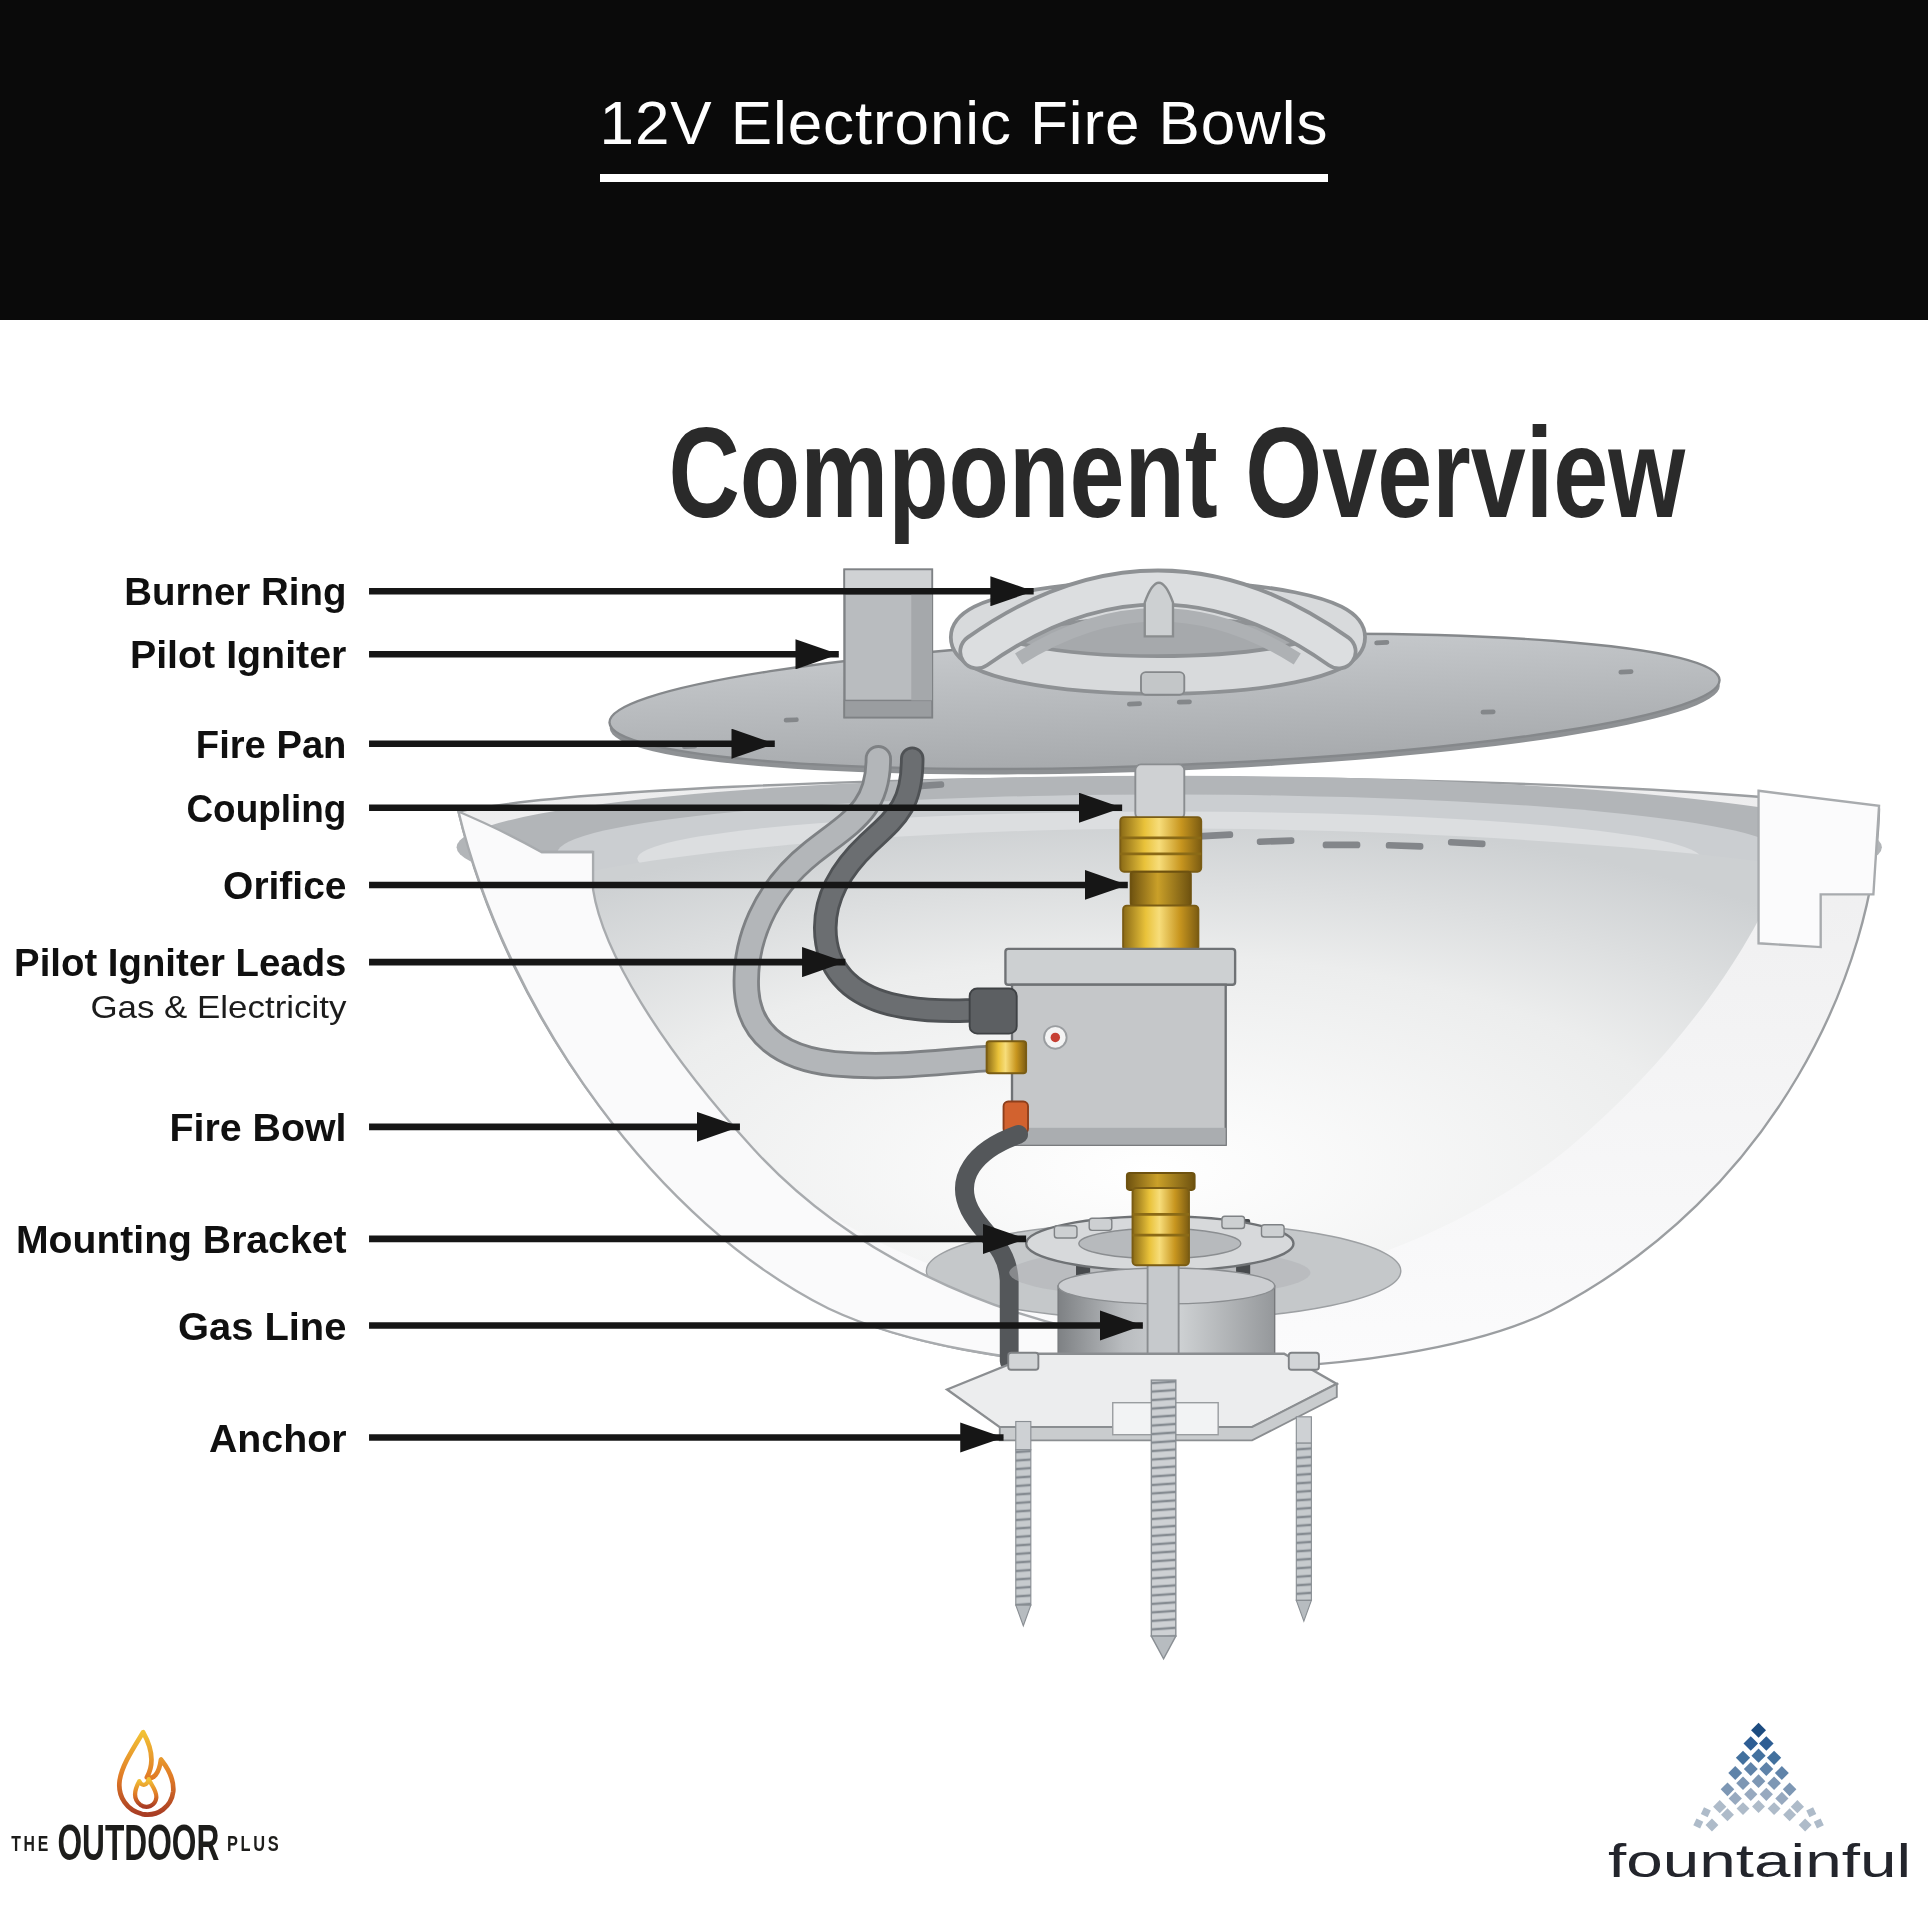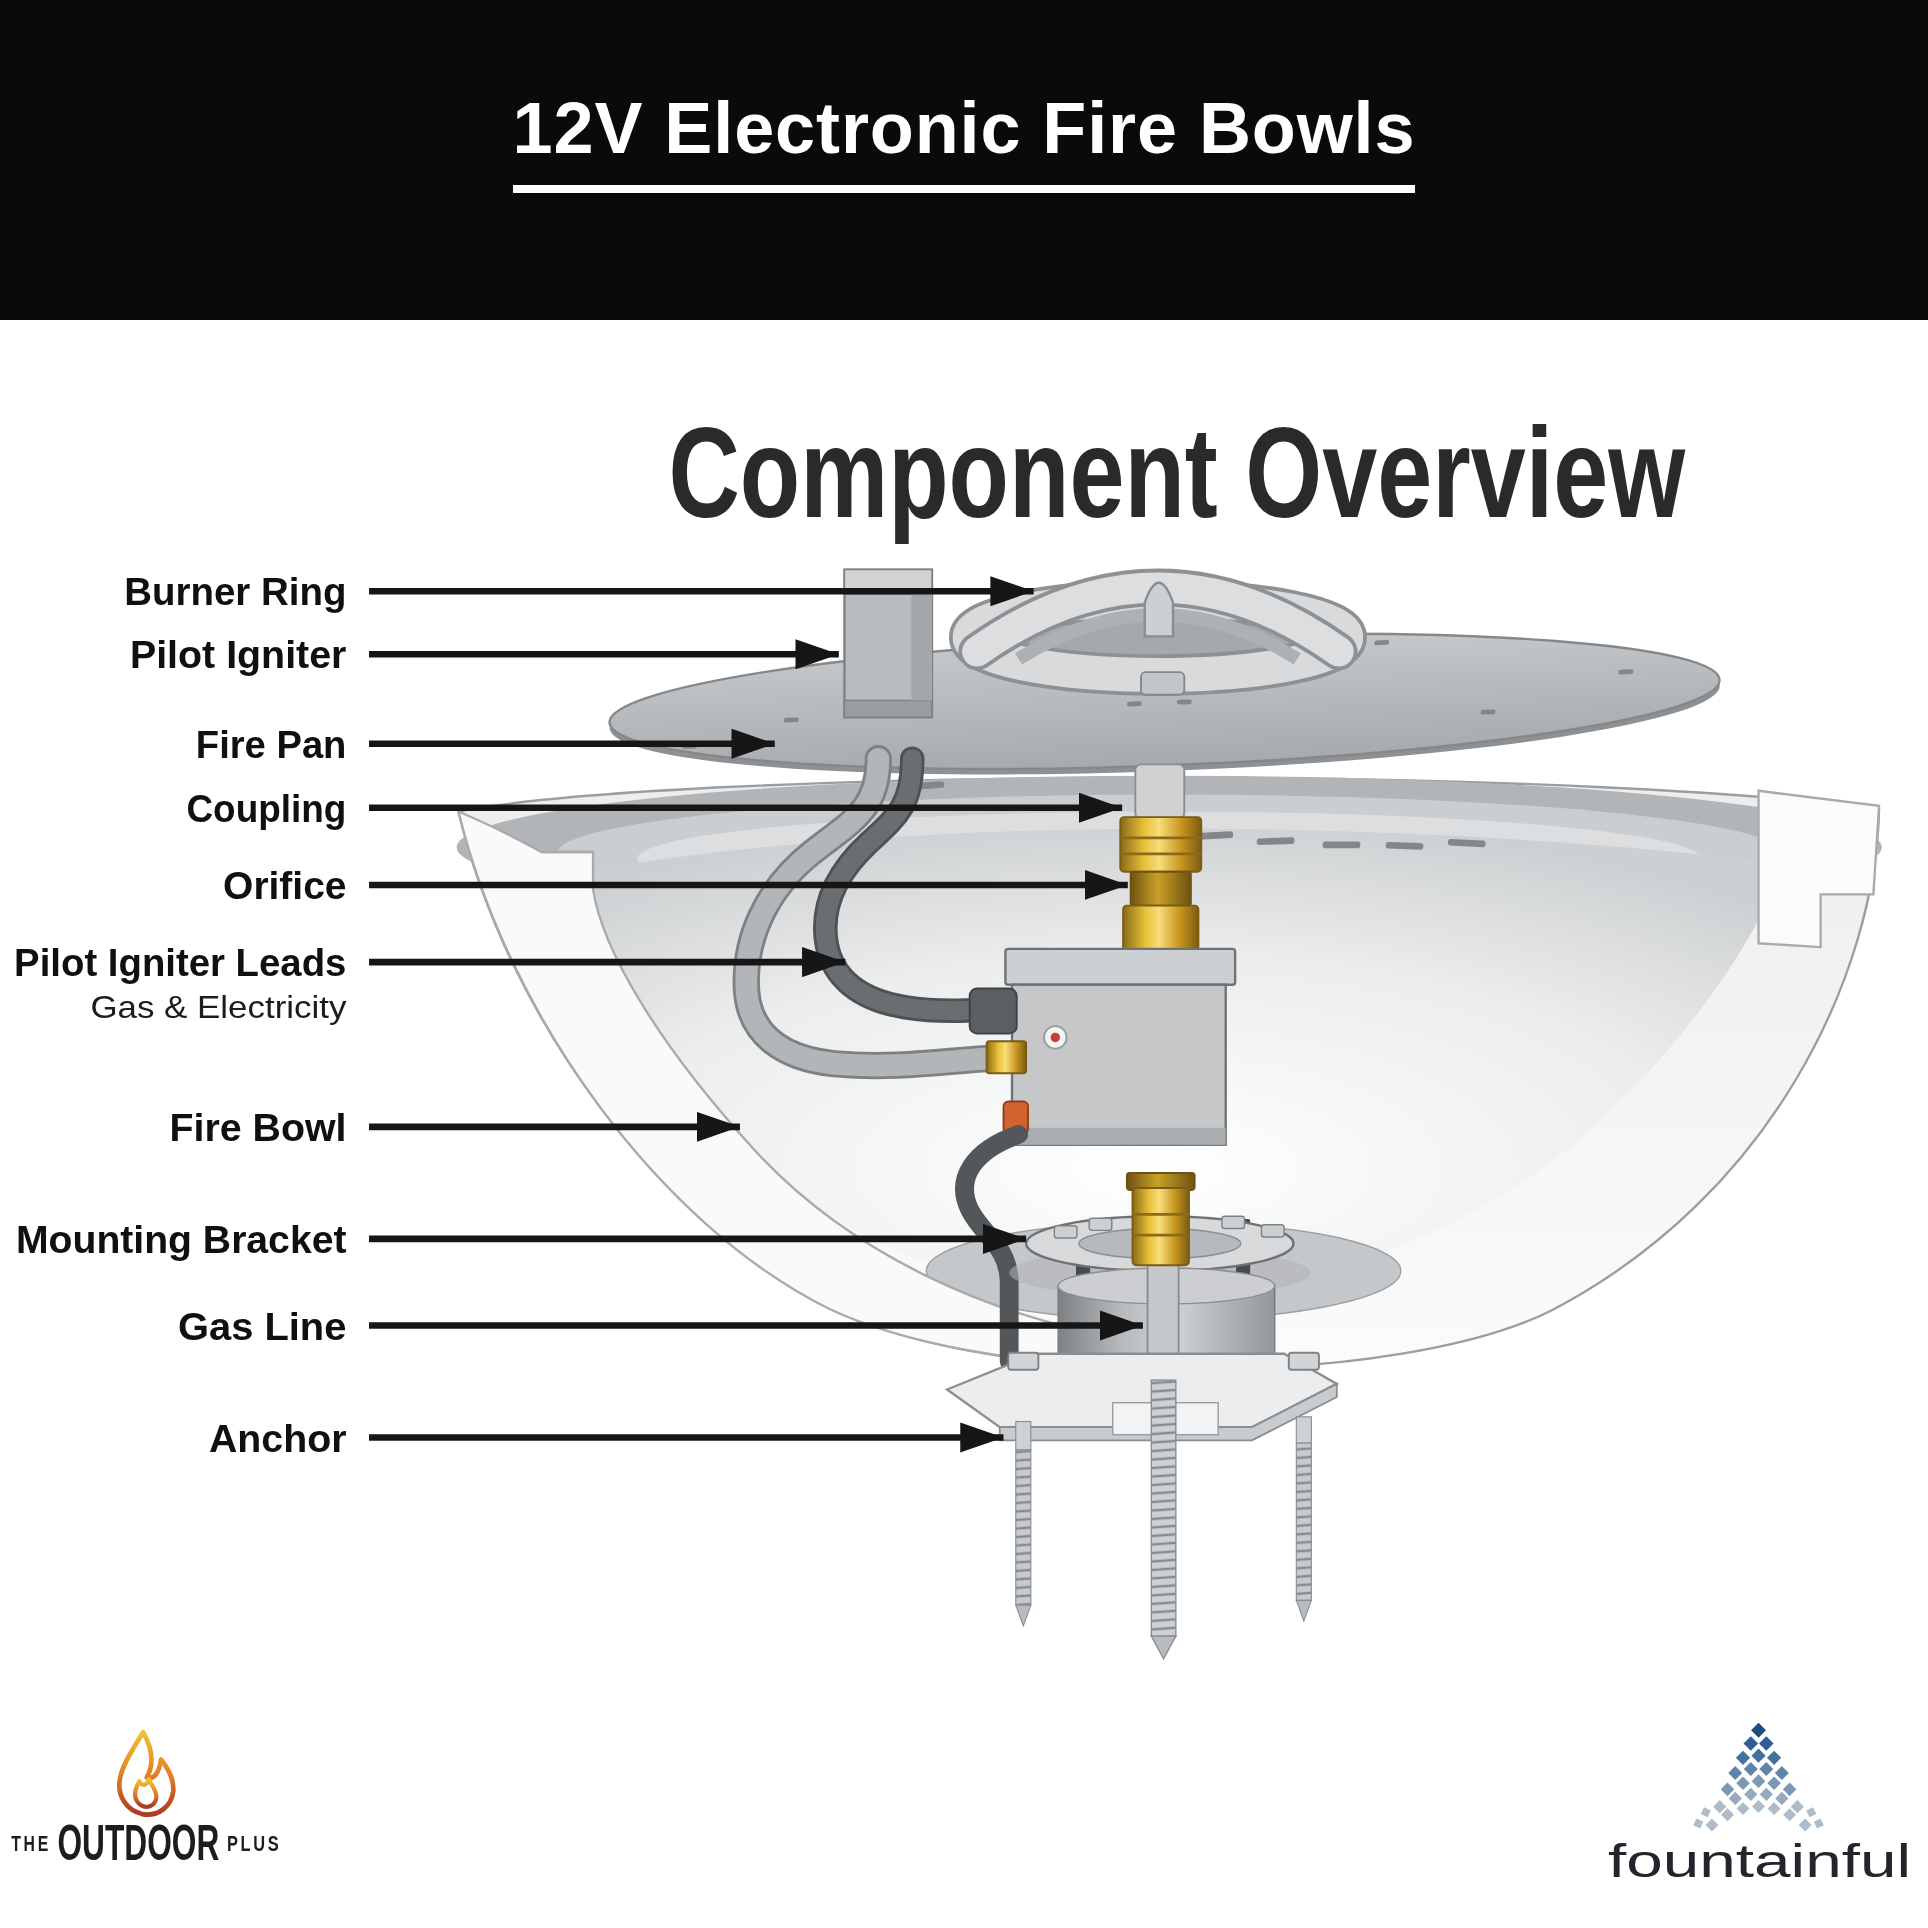--- a/index.html
+++ b/index.html
@@ -1,20 +1,20 @@
 <!DOCTYPE html>
 <html style="font-size:15px"><head>
 <meta charset="utf-8">
 <style>
   html,body{margin:0;padding:0;background:#ffffff;}
   .page{position:relative;width:1928px;height:1928px;background:#ffffff;overflow:hidden;
         font-family:"Liberation Sans",sans-serif;}
   .hdr{position:absolute;left:0;top:0;width:1928px;height:320px;background:#0a0a0a;}
-  .hdr h1{margin:0;padding-top:87px;text-align:center;font-weight:700;
-          font-size:72px;color:#ffffff;letter-spacing:0.9px;}
+  .hdr h1{margin:0;padding-top:87px;text-align:center;font-weight:400;
+          font-size:62px;color:#ffffff;letter-spacing:0.9px;}
   .hdr h1 span{border-bottom:8.5px solid #ffffff;padding-bottom:17px;}
   svg{position:absolute;left:0;top:0;}
   svg text{font-family:"Liberation Sans",sans-serif;}
   .dtitle{font-size:136px;font-weight:bold;fill:#2a2a2a;}
   .lbl{font-size:42px;font-weight:bold;fill:#101010;}
   .sub{font-size:34px;font-weight:400;fill:#1c1c1c;}
   .arrow{stroke:#161616;stroke-width:7;}
   .brandTHE,.brandPLUS{font-size:24px;font-weight:bold;fill:#1d1d1b;}
   .brandOUT{font-size:54px;font-weight:bold;fill:#1d1d1b;}
   .fountext{font-size:50px;font-weight:400;fill:#23252c;}

